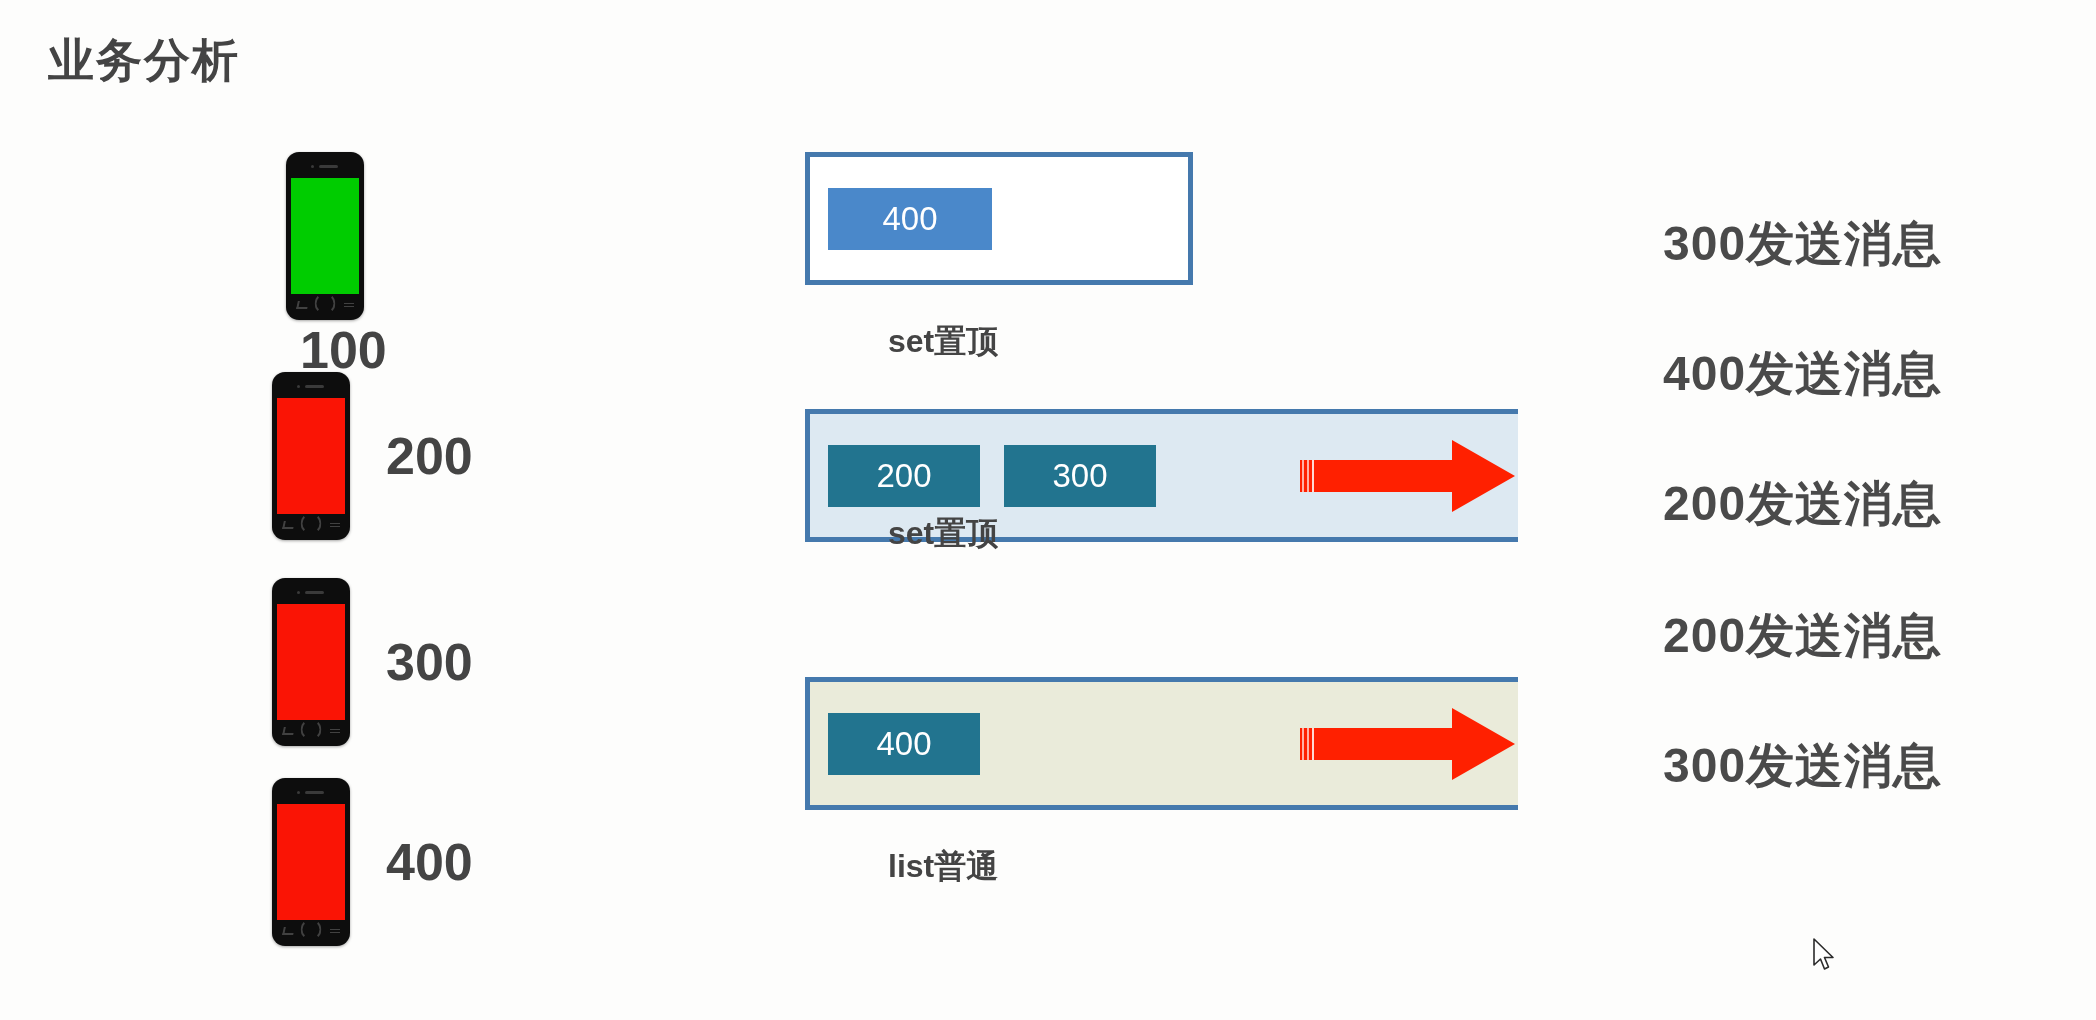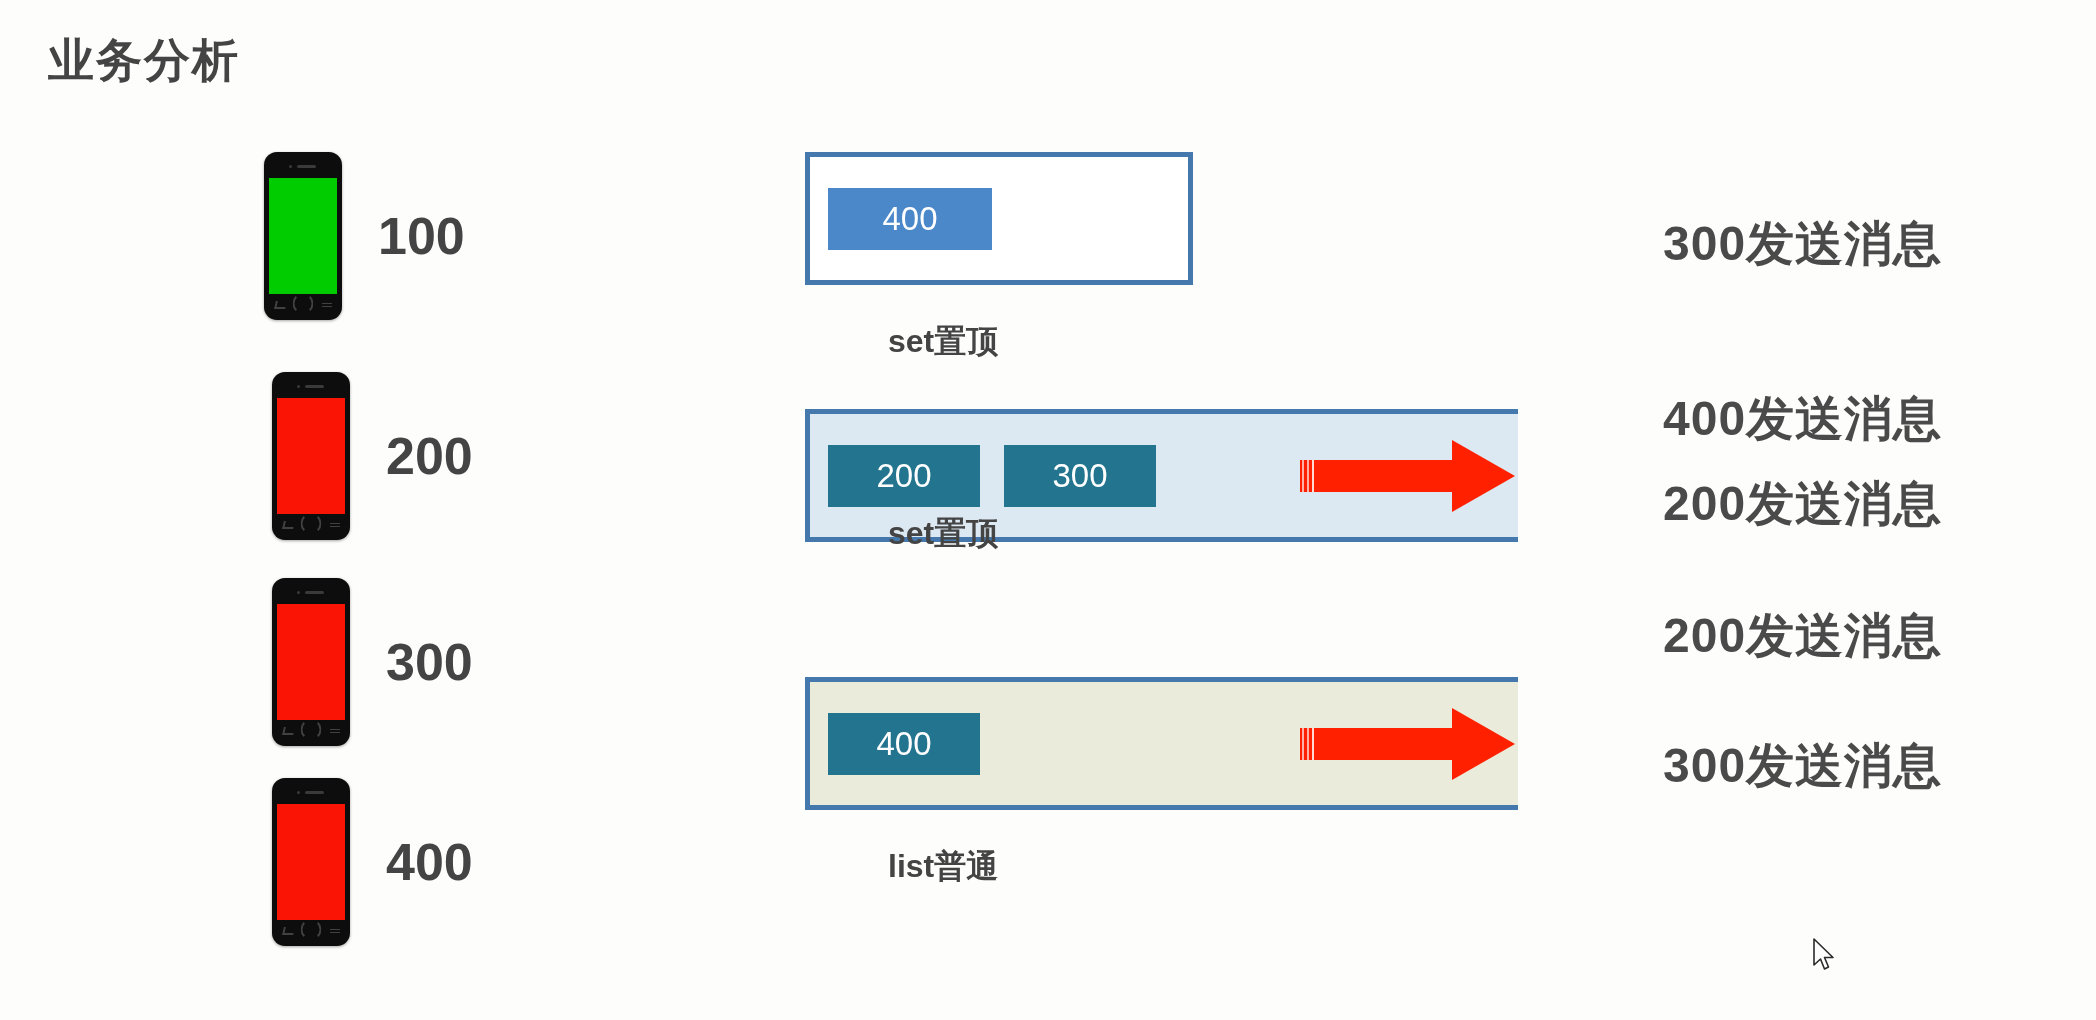--- a/index.html
+++ b/index.html
@@ -180,21 +180,21 @@
     pointer-events: none;
   }
 </style>
 </head>
 <body>
 
 <div id="canvas">
 
   <div class="page-title">业务分析</div>
 
-  <div class="phone-row" style="left:264px; top:152px;">
+  <div class="phone-row" style="left:264px; top:152px;flex-direction:column;">
     <div class="phone">
       <span class="cam"></span>
       <span class="speaker"></span>
       <span class="screen"></span>
       <span class="nav-back"></span>
       <span class="home"></span>
       <span class="nav-menu"></span>
     </div>
     <span class="phone-num">100</span>
   </div>
@@ -259,21 +259,21 @@
   </div>
   <svg class="arrow" style="left:1300px; top:708px;" width="215" height="72" viewBox="0 0 215 72">
     <path d="M0 20 L152 20 L152 0 L215 36 L152 72 L152 52 L0 52 Z" fill="#ff2000"></path>
     <rect x="2" y="20" width="2" height="32" fill="#ffb0a6"></rect>
     <rect x="7" y="20" width="2" height="32" fill="#ffb0a6"></rect>
     <rect x="12" y="20" width="2" height="32" fill="#ffd8d2"></rect>
   </svg>
   <div class="caption" style="left:888px; top:845px;">list普通</div>
 
   <div class="msg-line" style="left:1663px; top:212px;">300发送消息</div>
-  <div class="msg-line" style="left:1663px; top:342px;margin-top:45px;">400发送消息</div>
+  <div class="msg-line" style="left:1663px; top:342px;">400发送消息</div>
   <div class="msg-line" style="left:1663px; top:472px;">200发送消息</div>
   <div class="msg-line" style="left:1663px; top:604px;">200发送消息</div>
   <div class="msg-line" style="left:1663px; top:734px;">300发送消息</div>
 
   <svg class="cursor" style="left:1812px; top:938px;" viewBox="0 0 26 36">
     <path d="M2 1 L2 27 L8.5 21 L12.5 31 L16.5 29 L12.5 19.5 L21 19.5 Z" fill="#ffffff" stroke="#2b2b2b" stroke-width="1.6" stroke-linejoin="round"></path>
   </svg>
 
 </div>
 

